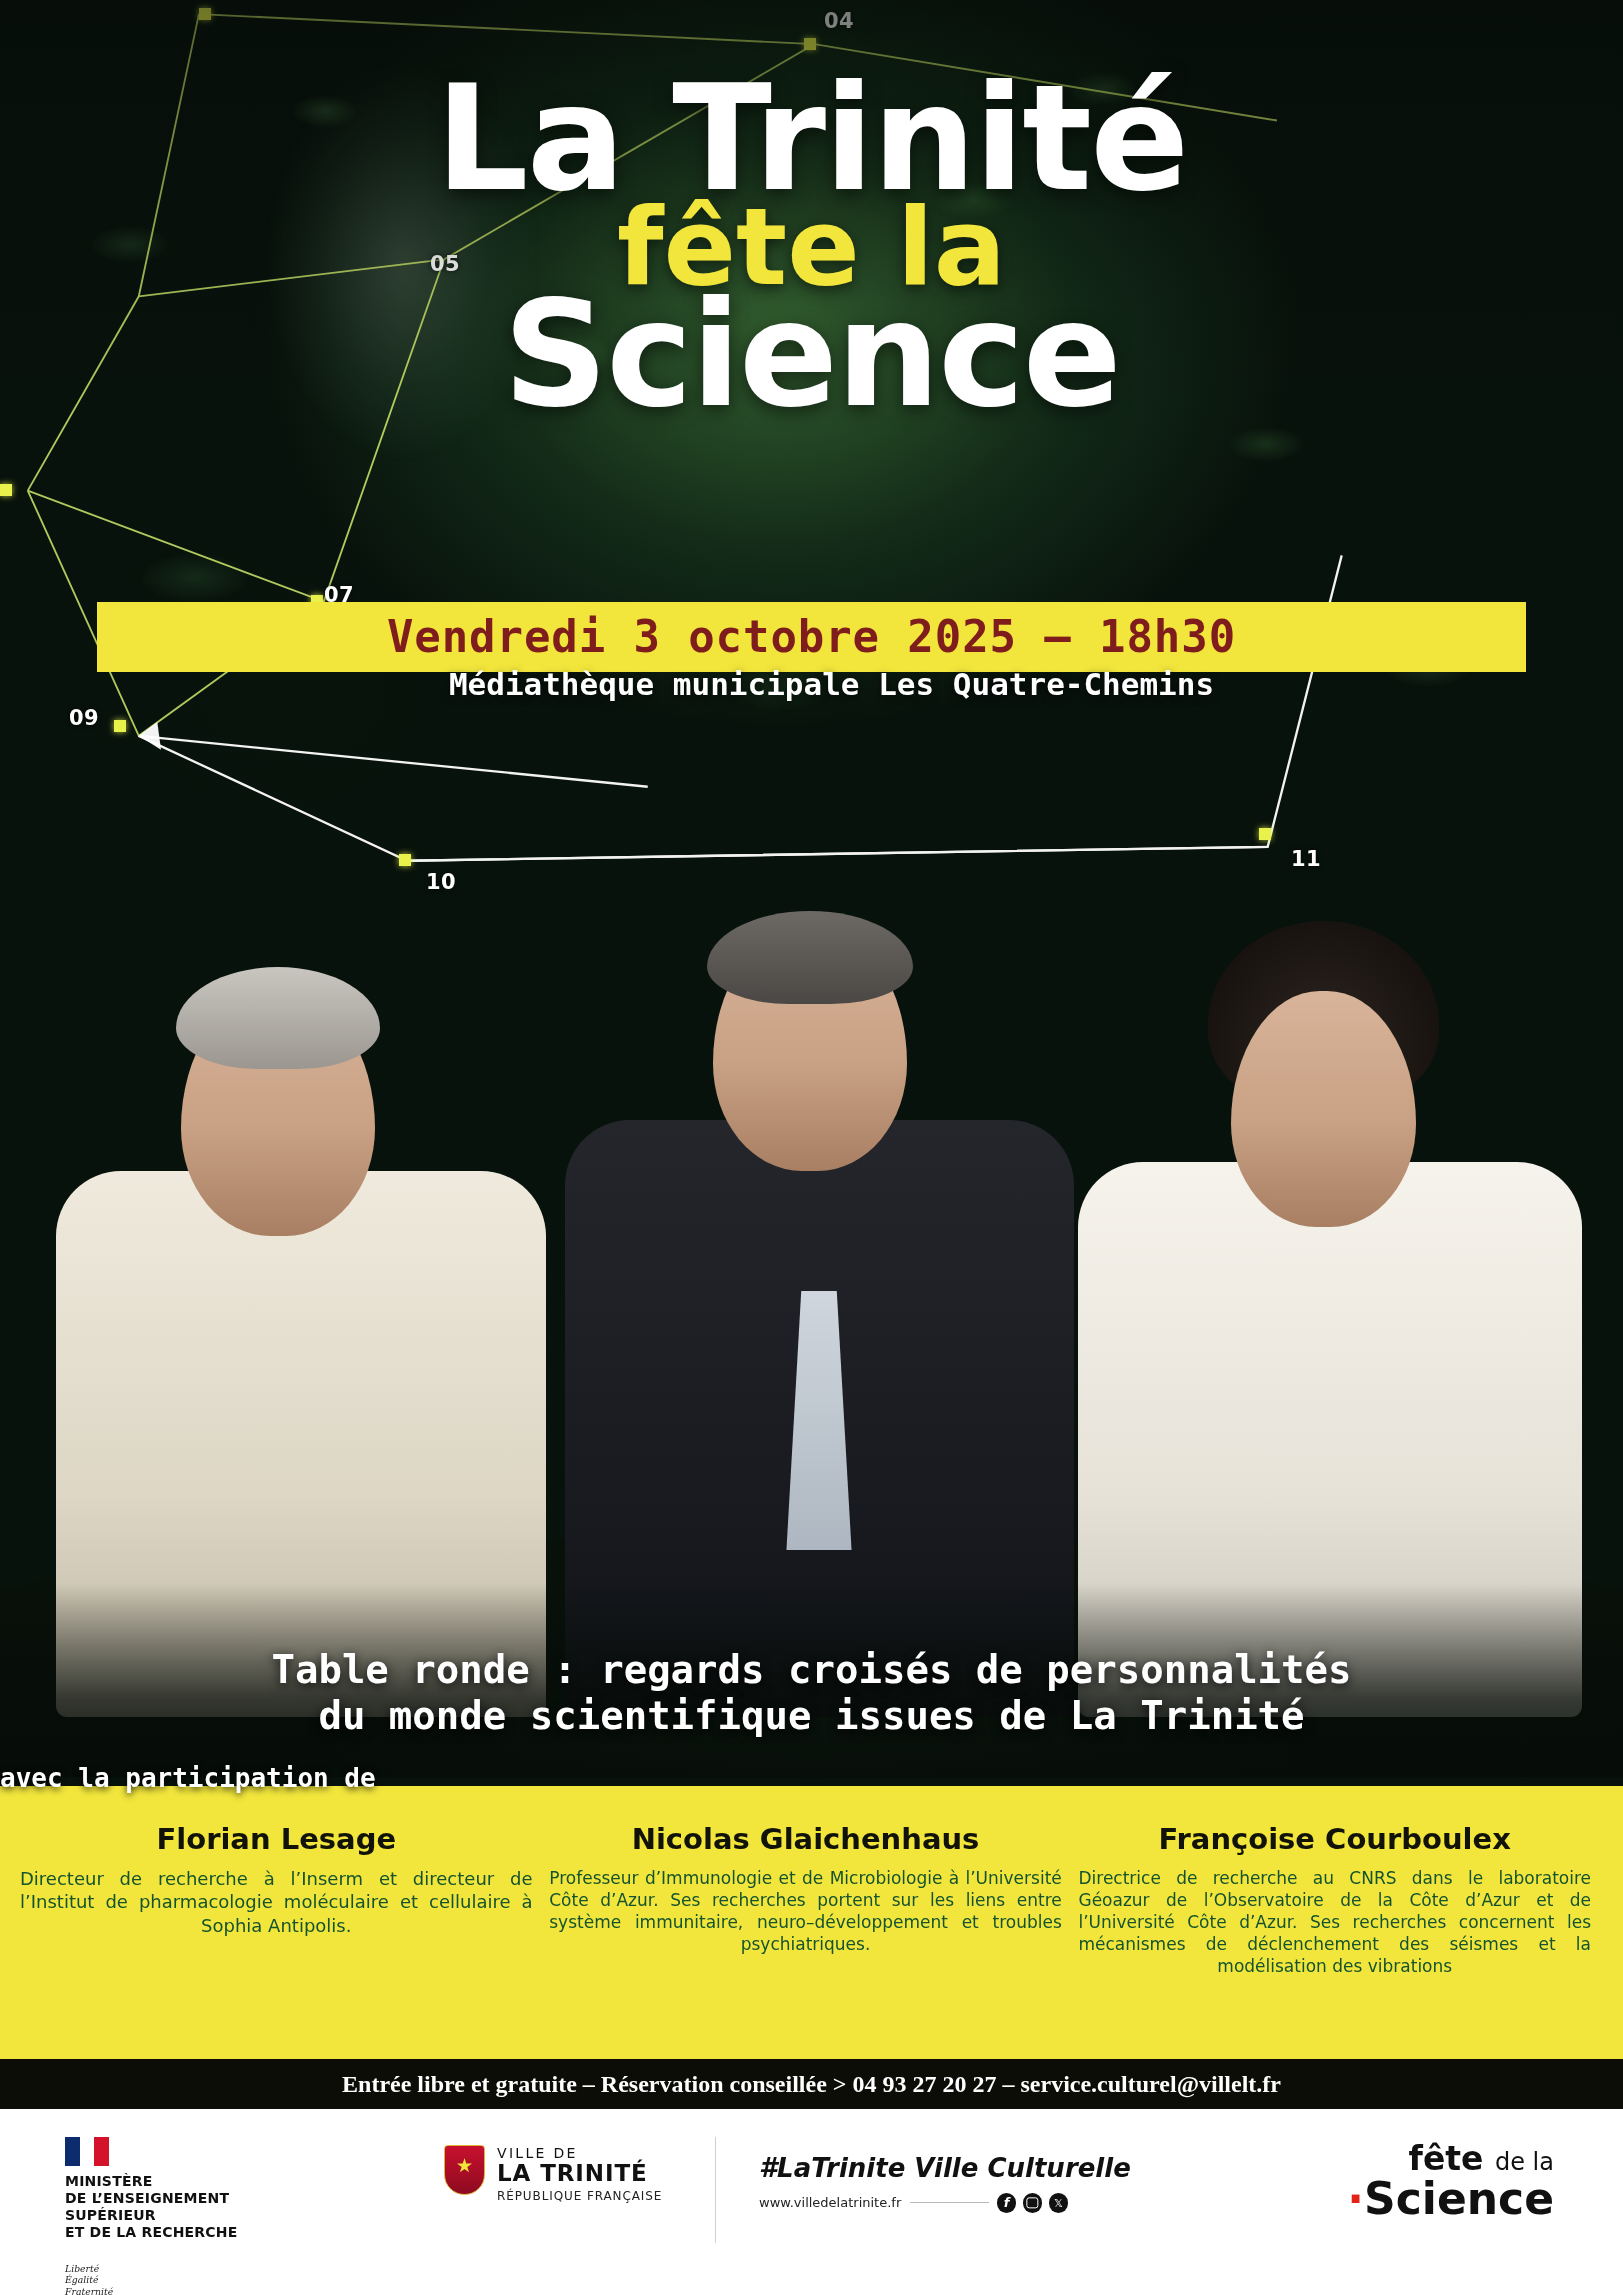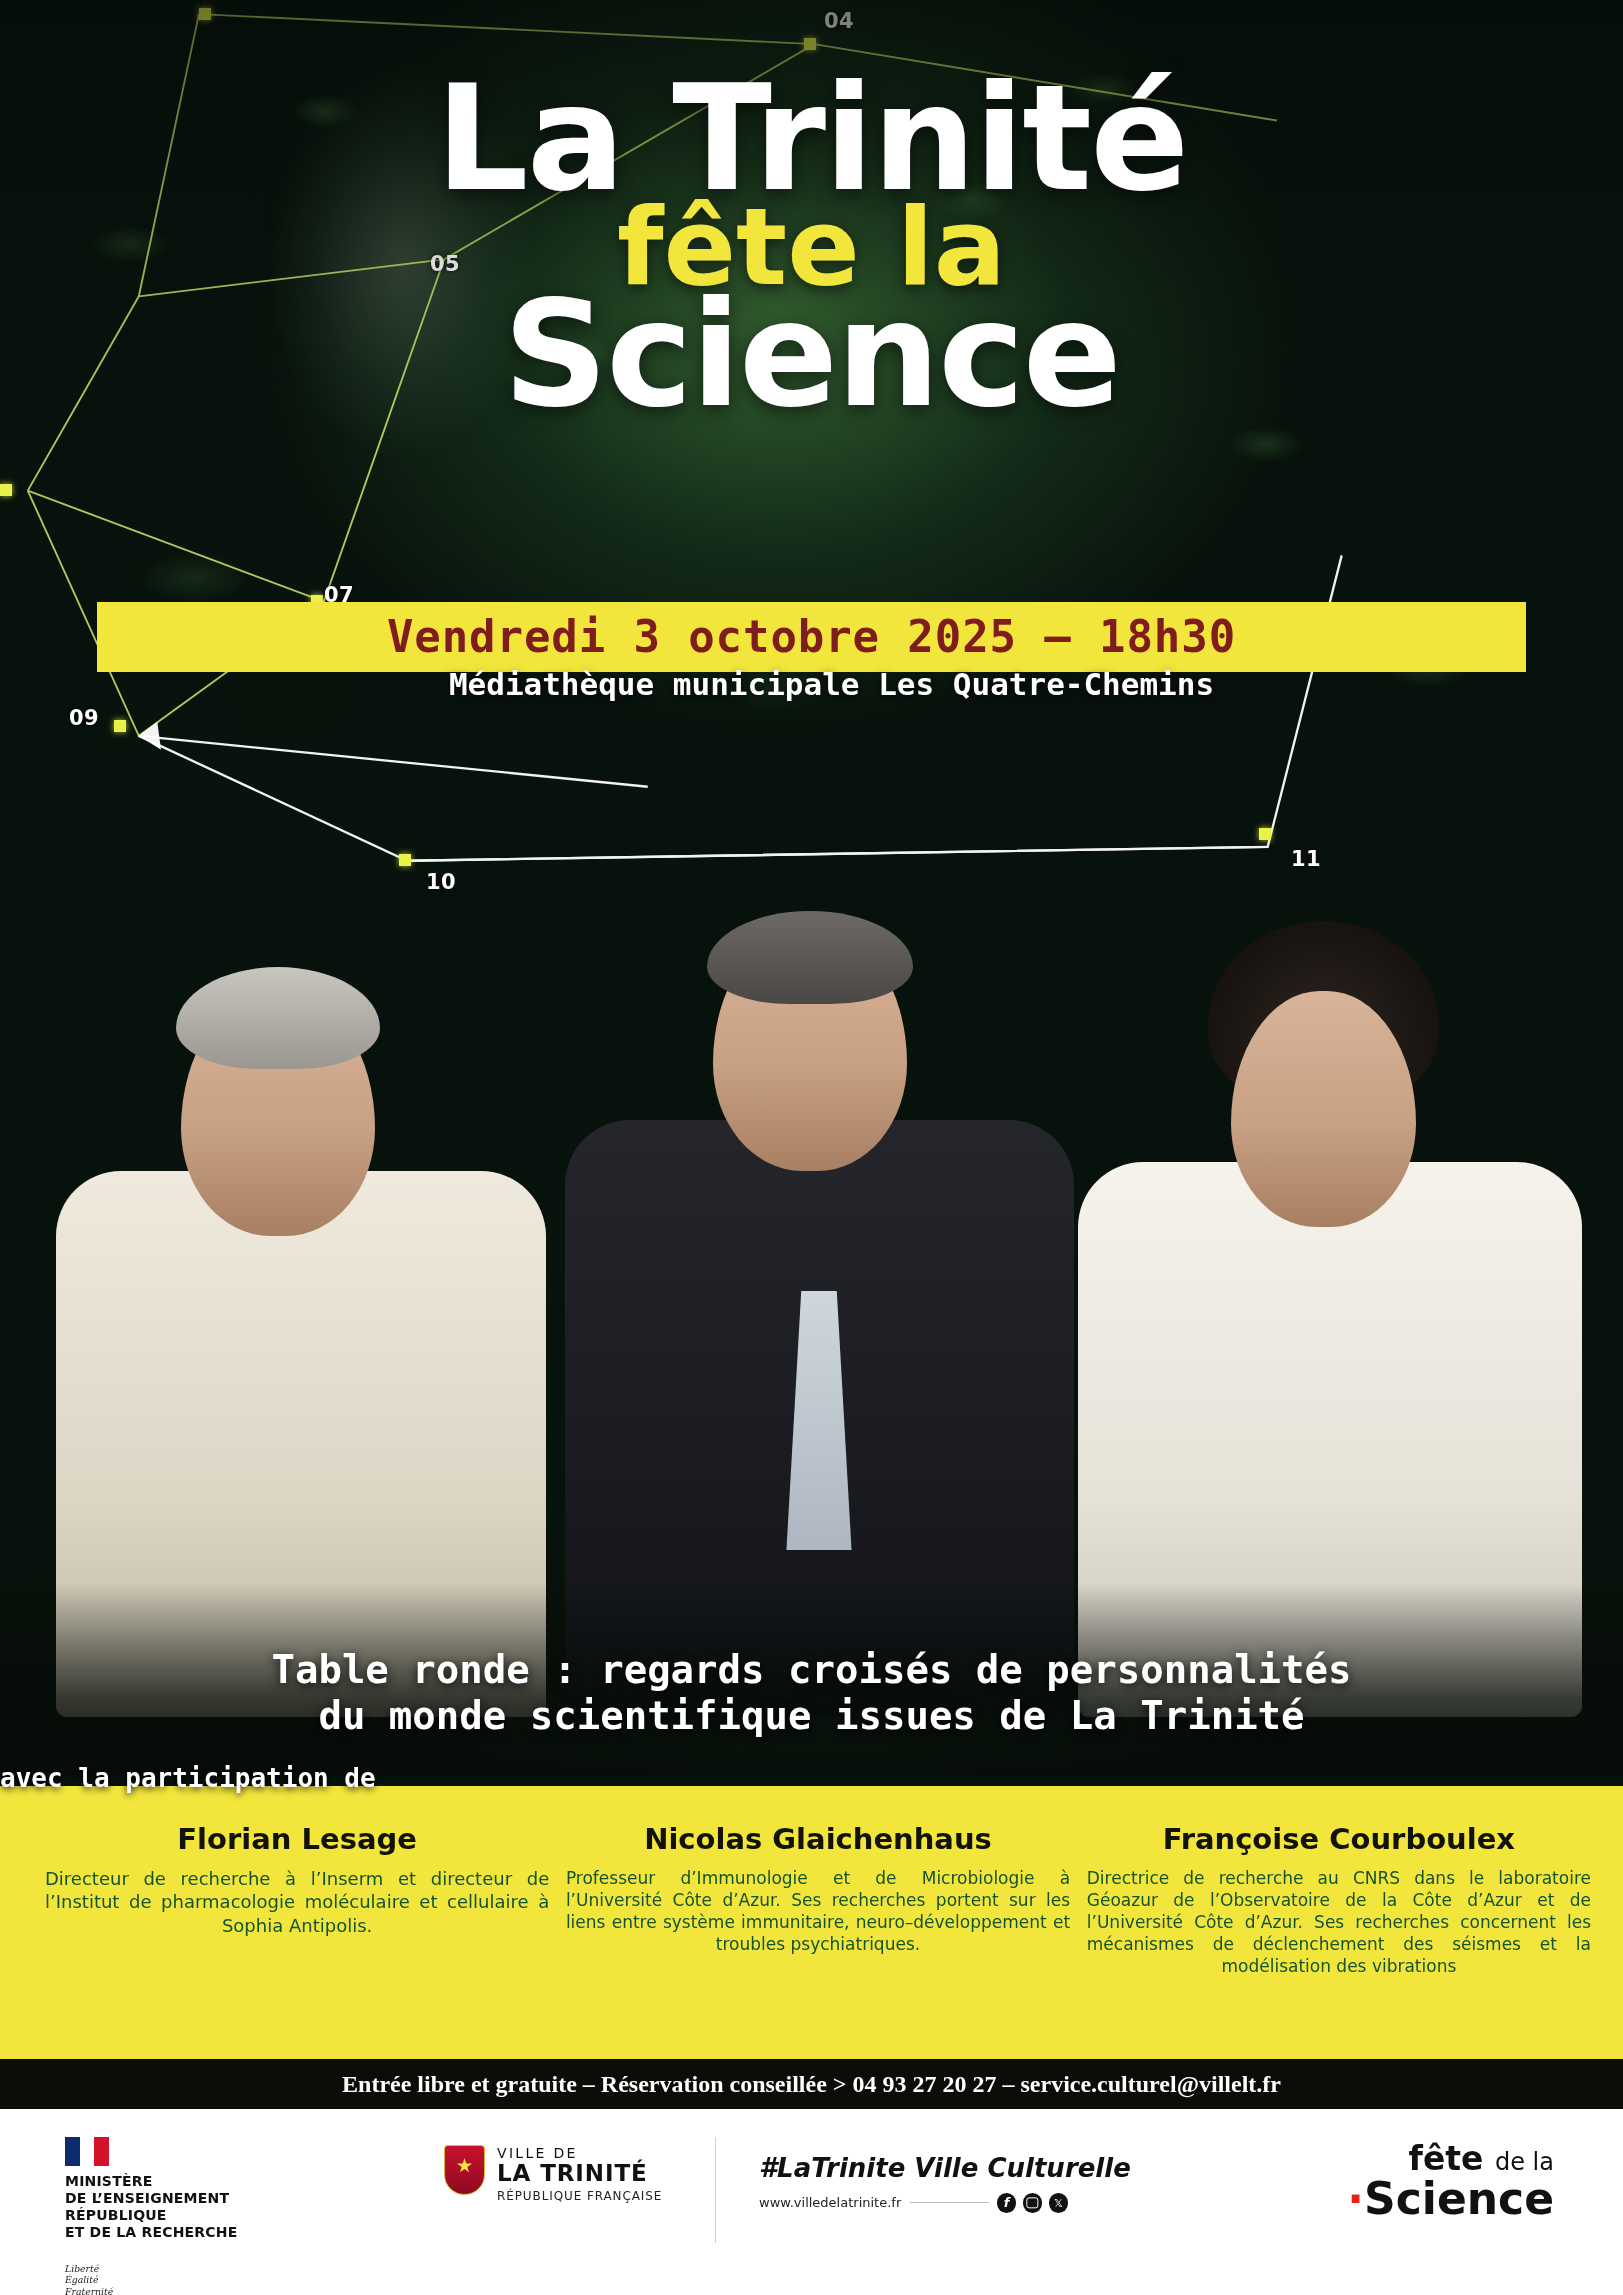--- a/index.html
+++ b/index.html
@@ -234,21 +234,21 @@
 
   
   .speakers-band {
     position: absolute;
     left: 0; right: 0;
     top: 1786px;
     height: 273px;
     background: #f2e63c;
     z-index: 7;
     display: flex;
-    padding: 36px 32px 11px 45px;
+    padding: 36px 32px 11px 20px;
     gap: 16.7px;
   }
   .speaker { flex: 1; text-align: center; }
   .speaker .sp-name {
     font-family: "DejaVu Sans", sans-serif;
     font-weight: 700;
     font-size: 29px;
     color: #111308;
     margin-bottom: 11px;
     white-space: nowrap;
@@ -523,21 +523,21 @@
     <span>Entrée libre et gratuite – Réservation conseillée &gt; 04 93 27 20 27 – service.culturel@villelt.fr</span>
   </div>
 
   <div class="footer">
 
     <div class="f-block ministry">
       <div class="marianne"></div>
       <div class="m-title">
         <div>MINISTÈRE</div>
         <div>DE L’ENSEIGNEMENT</div>
-        <div>RÉPUBLIQUE</div>
+        <div>SUPÉRIEUR</div>
         <div>ET DE LA RECHERCHE</div>
       </div>
       <div class="m-devise">
         <div>Liberté</div>
         <div>Égalité</div>
         <div>Fraternité</div>
       </div>
     </div>
 
     <div class="f-block ville">

